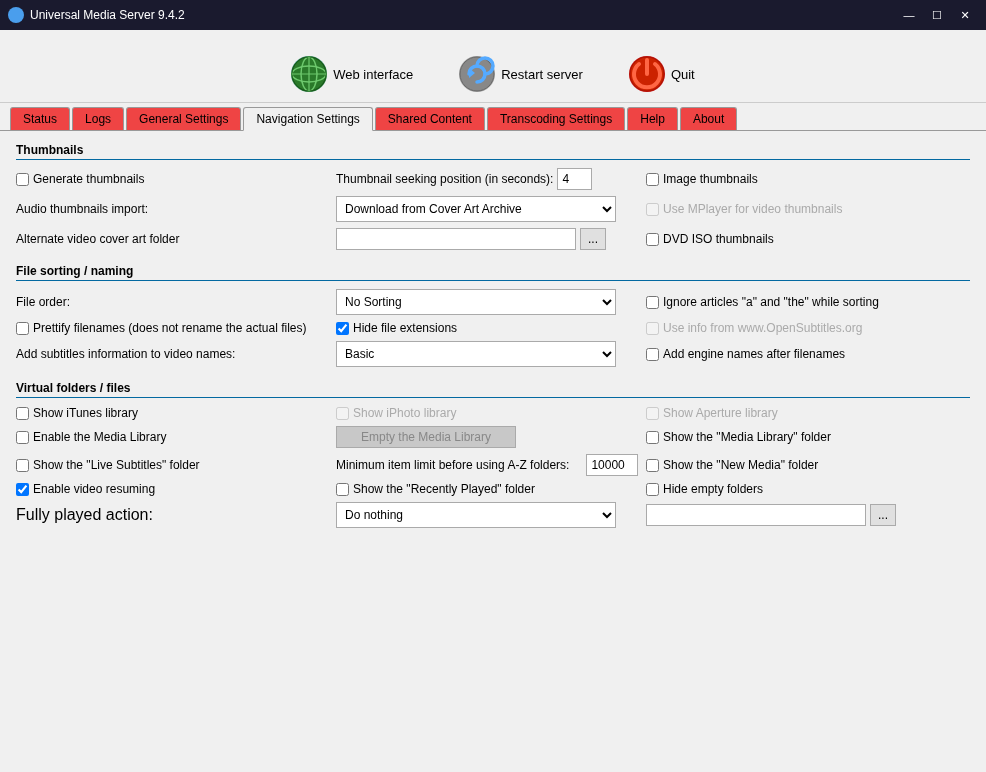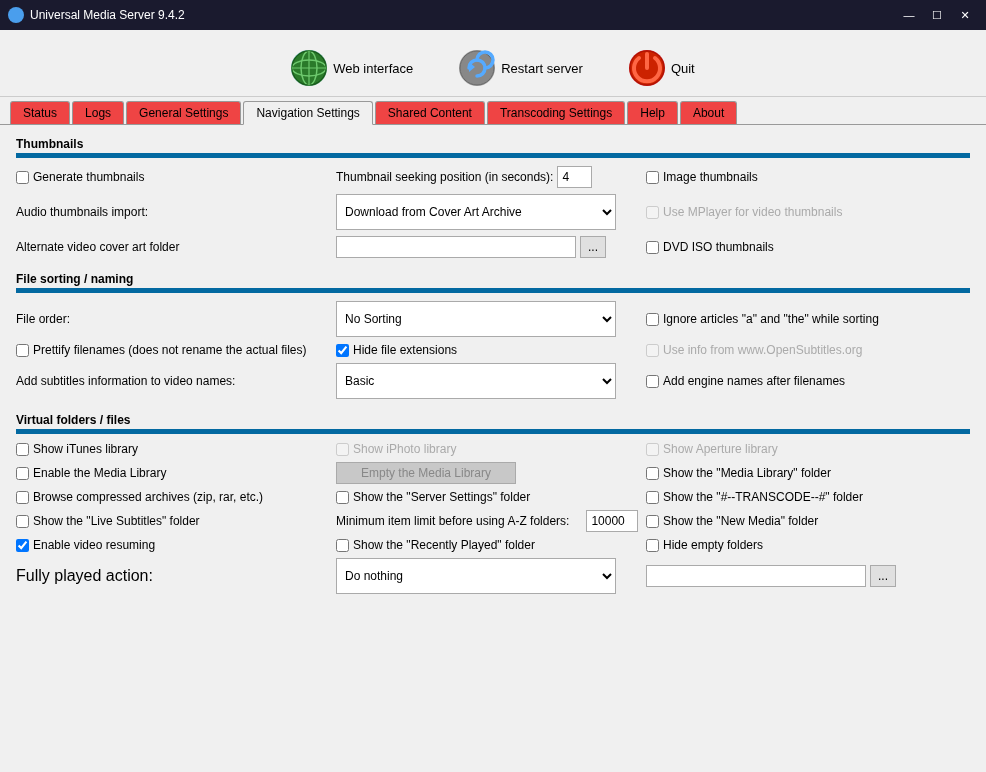--- a/index.html
+++ b/index.html
@@ -51,21 +51,21 @@
 
     .main-window {
       background: #f0f0f0;
       height: calc(772px - 30px);
       display: flex;
       flex-direction: column;
     }
 
     .toolbar {
       background: #f0f0f0;
-      padding: 16px 0 6px 0;
+      padding: 22px 0 6px 0;
       display: flex;
       justify-content: center;
       gap: 30px;
       border-bottom: 1px solid #ccc;
     }
     .toolbar-item {
       display: flex;
       align-items: center;
       gap: 6px;
       cursor: pointer;
@@ -121,21 +121,21 @@
       overflow-y: auto;
     }
 
     .section {
       margin-bottom: 14px;
     }
     .section-title {
       font-size: 12px;
       font-weight: bold;
       color: #000;
-      border-bottom: 5px solid #0369a1;
+      border-bottom: 1px solid #0369a1;
       padding-bottom: 2px;
       margin-bottom: 8px;
     }
 
     input[type=checkbox] {
       width: 13px;
       height: 13px;
       margin: 0;
       cursor: pointer;
       flex-shrink: 0;
@@ -144,21 +144,21 @@
       border: 1px solid #aaa;
       background: white;
       padding: 2px 4px;
       font-size: 12px;
       height: 22px;
     }
     select {
       border: 1px solid #aaa;
       background: white;
       font-size: 12px;
-      height: 36px;
+      height: 26px;
       padding: 0 4px;
       cursor: pointer;
     }
 
     .dropdown-full {
       width: 280px;
     }
 
     .btn-small {
       background: #e0e0e0;
@@ -400,34 +400,20 @@
         </div>
         <div>
           <button class="btn-disabled">Empty the Media Library</button>
         </div>
         <div class="checkbox-label">
           <input type="checkbox" style="">
           <span>Show the "Media Library" folder</span>
         </div>
       </div>
 
-      <div class="three-col">
-        <div class="checkbox-label">
-          <input type="checkbox" style="">
-          <span>Browse compressed archives (zip, rar, etc.)</span>
-        </div>
-        <div class="checkbox-label">
-          <input type="checkbox" style="">
-          <span>Show the "Server Settings" folder</span>
-        </div>
-        <div class="checkbox-label">
-          <input type="checkbox" style="">
-          <span>Show the "#--TRANSCODE--#" folder</span>
-        </div>
-      </div>
 
       <div class="three-col">
         <div class="checkbox-label">
           <input type="checkbox" style="">
           <span>Show the "Live Subtitles" folder</span>
         </div>
         <div style="display:flex;align-items:center;gap:17px;">
           <span style="font-size:12px;">Minimum item limit before using A-Z folders:</span>
           <input type="text" style="width: 52px;" value="10000">
         </div>

